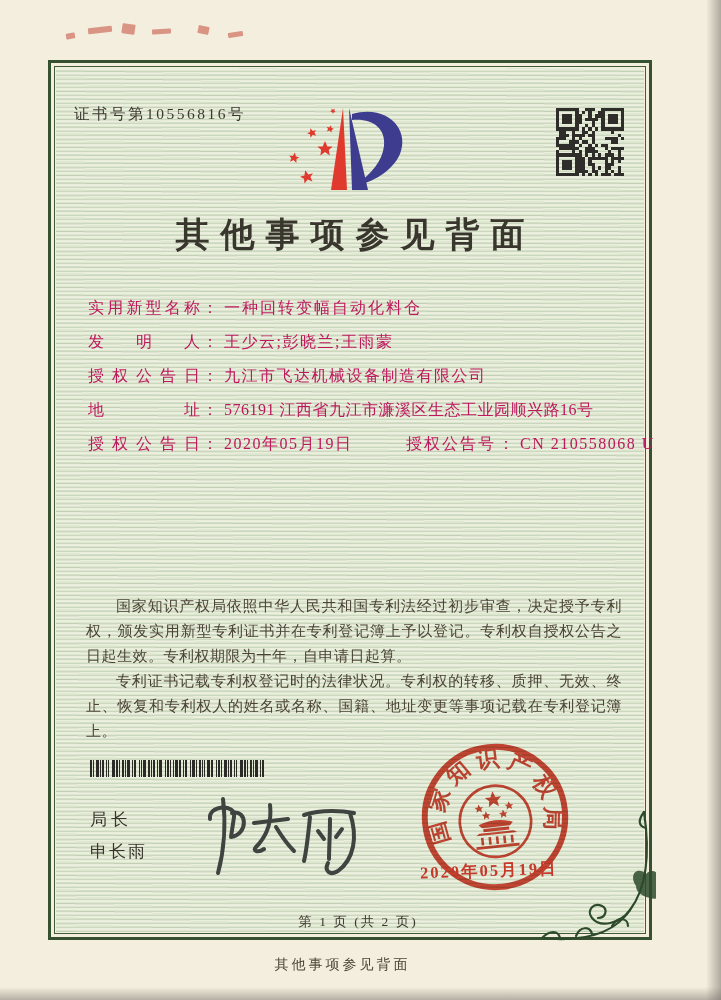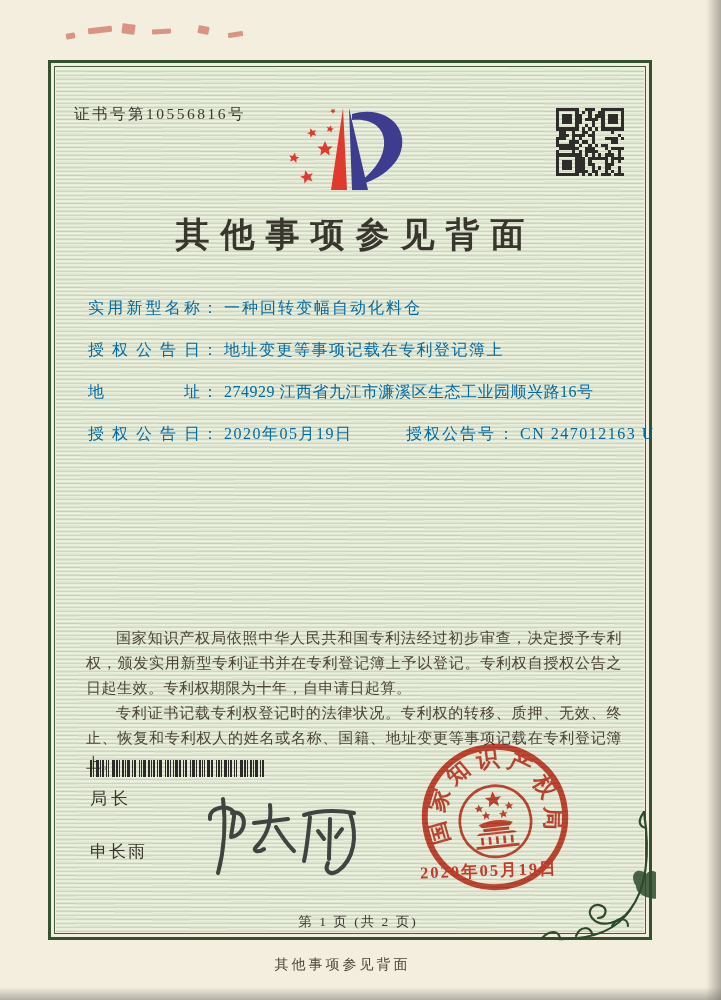--- a/index.html
+++ b/index.html
@@ -15,31 +15,31 @@
   .line-inner{position:absolute;inset:6px;border:1px solid #3e5d37;}
   .guilloche{position:absolute;inset:8px;background-color:#e9eedb;
         background-image:repeating-linear-gradient(0deg,rgba(128,158,112,0.28) 0px,rgba(128,158,112,0.28) 1px,rgba(255,255,255,0.25) 2px,transparent 3px,transparent 4px),
                          repeating-linear-gradient(1.5deg,rgba(128,158,112,0.12) 0px,rgba(128,158,112,0.12) 1px,transparent 1px,transparent 7px);}
   .cert-no{position:absolute;left:26px;top:44px;font-size:15.5px;letter-spacing:2.5px;color:#3c382f;}
   .logo{position:absolute;left:240px;top:42px;width:124px;height:100px;}
   .qr{position:absolute;left:508px;top:48px;width:68px;height:68px;}
   .title{position:absolute;left:0;right:0;top:152px;text-align:center;font-size:34px;font-weight:bold;
          letter-spacing:11px;text-indent:11px;color:#39362e;}
   .fields{position:absolute;left:40px;top:238px;right:16px;}
-  .frow{height:26px;margin-bottom:16px;font-size:16px;white-space:nowrap;position:relative;color:#0369a1;}
+  .frow{height:26px;margin-bottom:8px;font-size:16px;white-space:nowrap;position:relative;color:#be185d;}
   .flabel{display:inline-block;width:112px;text-align:justify;text-align-last:justify;vertical-align:bottom;}
   .fcolon{display:inline-block;margin:0 6px 0 2px;}
   .fvalue{letter-spacing:1.5px;}
   .pair2{position:absolute;left:318px;top:0;}
   .pair2 .flabel2{letter-spacing:2px;font-family:Liberation Serif, serif;}
   .bodytext{position:absolute;left:38px;right:30px;top:534px;font-size:15px;line-height:25px;
-        color:#4a4336;text-align:justify;letter-spacing:0.5px;margin-top:32px;}
+        color:#4a4336;text-align:justify;letter-spacing:0.5px;}
   .bodytext p{margin:0;text-indent:2em;}
   .barcode{position:absolute;left:42px;top:700px;width:178px;height:17px;}
-  .dir-title{position:absolute;left:42px;top:727px;font-size:17px;letter-spacing:4px;color:#39352d;}
+  .dir-title{position:absolute;left:42px;top:748px;font-size:17px;letter-spacing:4px;color:#39352d;}
   .dir-name{position:absolute;left:42px;top:780px;font-size:17px;letter-spacing:2px;color:#39352d;}
   .signature{position:absolute;left:148px;top:733px;width:165px;height:85px;z-index:3;}
   .seal{position:absolute;left:339px;top:649px;width:216px;height:216px;z-index:2;
         mix-blend-mode:multiply;opacity:.93;transform:rotate(-6deg);}
   .seal-date{position:absolute;left:372px;top:800px;font-size:16.5px;font-weight:bold;color:#c6382a;
         letter-spacing:2px;transform:rotate(-2deg);z-index:4;}
   .page-info{position:absolute;left:16px;right:0;top:853px;text-align:center;font-size:13.5px;
         letter-spacing:2px;color:#3c382f;}
   .flourish{position:absolute;right:-4px;bottom:-8px;width:120px;height:140px;z-index:5;}
   .back-note{position:absolute;left:0;width:100%;top:956px;text-align:center;font-size:14px;
@@ -331,29 +331,32 @@
         <rect x="20" y="20" width="1" height="1" fill="#2e2d29"></rect>
       </svg>
 
     <div class="title">其他事项参见背面</div>
 
     <div class="fields">
       <div class="frow">
         <span class="flabel">实用新型名称</span><span class="fcolon">：</span><span class="fvalue" style="letter-spacing:2px;">一种回转变幅自动化料仓</span>
       </div>
       <div class="frow">
-        <span class="flabel">授权公告日</span><span class="fcolon">：</span><span class="fvalue">地址变更等事项记载在专利登记簿上</span>
+        <span class="flabel">发明人</span><span class="fcolon">：</span><span class="fvalue">王少云;彭晓兰;王雨蒙</span>
       </div>
       <div class="frow">
-        <span class="flabel">地址</span><span class="fcolon">：</span><span class="fvalue" style="letter-spacing:0.5px;">274929 江西省九江市濂溪区生态工业园顺兴路16号</span>
+        <span class="flabel">授权公告日</span><span class="fcolon">：</span><span class="fvalue">九江市飞达机械设备制造有限公司</span>
+      </div>
+      <div class="frow">
+        <span class="flabel">地址</span><span class="fcolon">：</span><span class="fvalue" style="letter-spacing:0.5px;">576191 江西省九江市濂溪区生态工业园顺兴路16号</span>
       </div>
       <div class="frow">
         <span class="flabel">授权公告日</span><span class="fcolon">：</span><span class="fvalue">2020年05月19日</span>
         <span class="pair2">
-          <span class="flabel2">授权公告号</span><span class="fcolon">：</span><span class="fvalue">CN 247012163 U</span>
+          <span class="flabel2">授权公告号</span><span class="fcolon">：</span><span class="fvalue">CN 210558068 U</span>
         </span>
       </div>
     </div>
 
     <div class="bodytext">
       <p>国家知识产权局依照中华人民共和国专利法经过初步审查，决定授予专利权，颁发实用新型专利证书并在专利登记簿上予以登记。专利权自授权公告之日起生效。专利权期限为十年，自申请日起算。</p>
       <p>专利证书记载专利权登记时的法律状况。专利权的转移、质押、无效、终止、恢复和专利权人的姓名或名称、国籍、地址变更等事项记载在专利登记簿上。</p>
     </div>
 
     <svg class="barcode" id="barcode-svg" viewBox="0 0 178 17" preserveAspectRatio="none">

